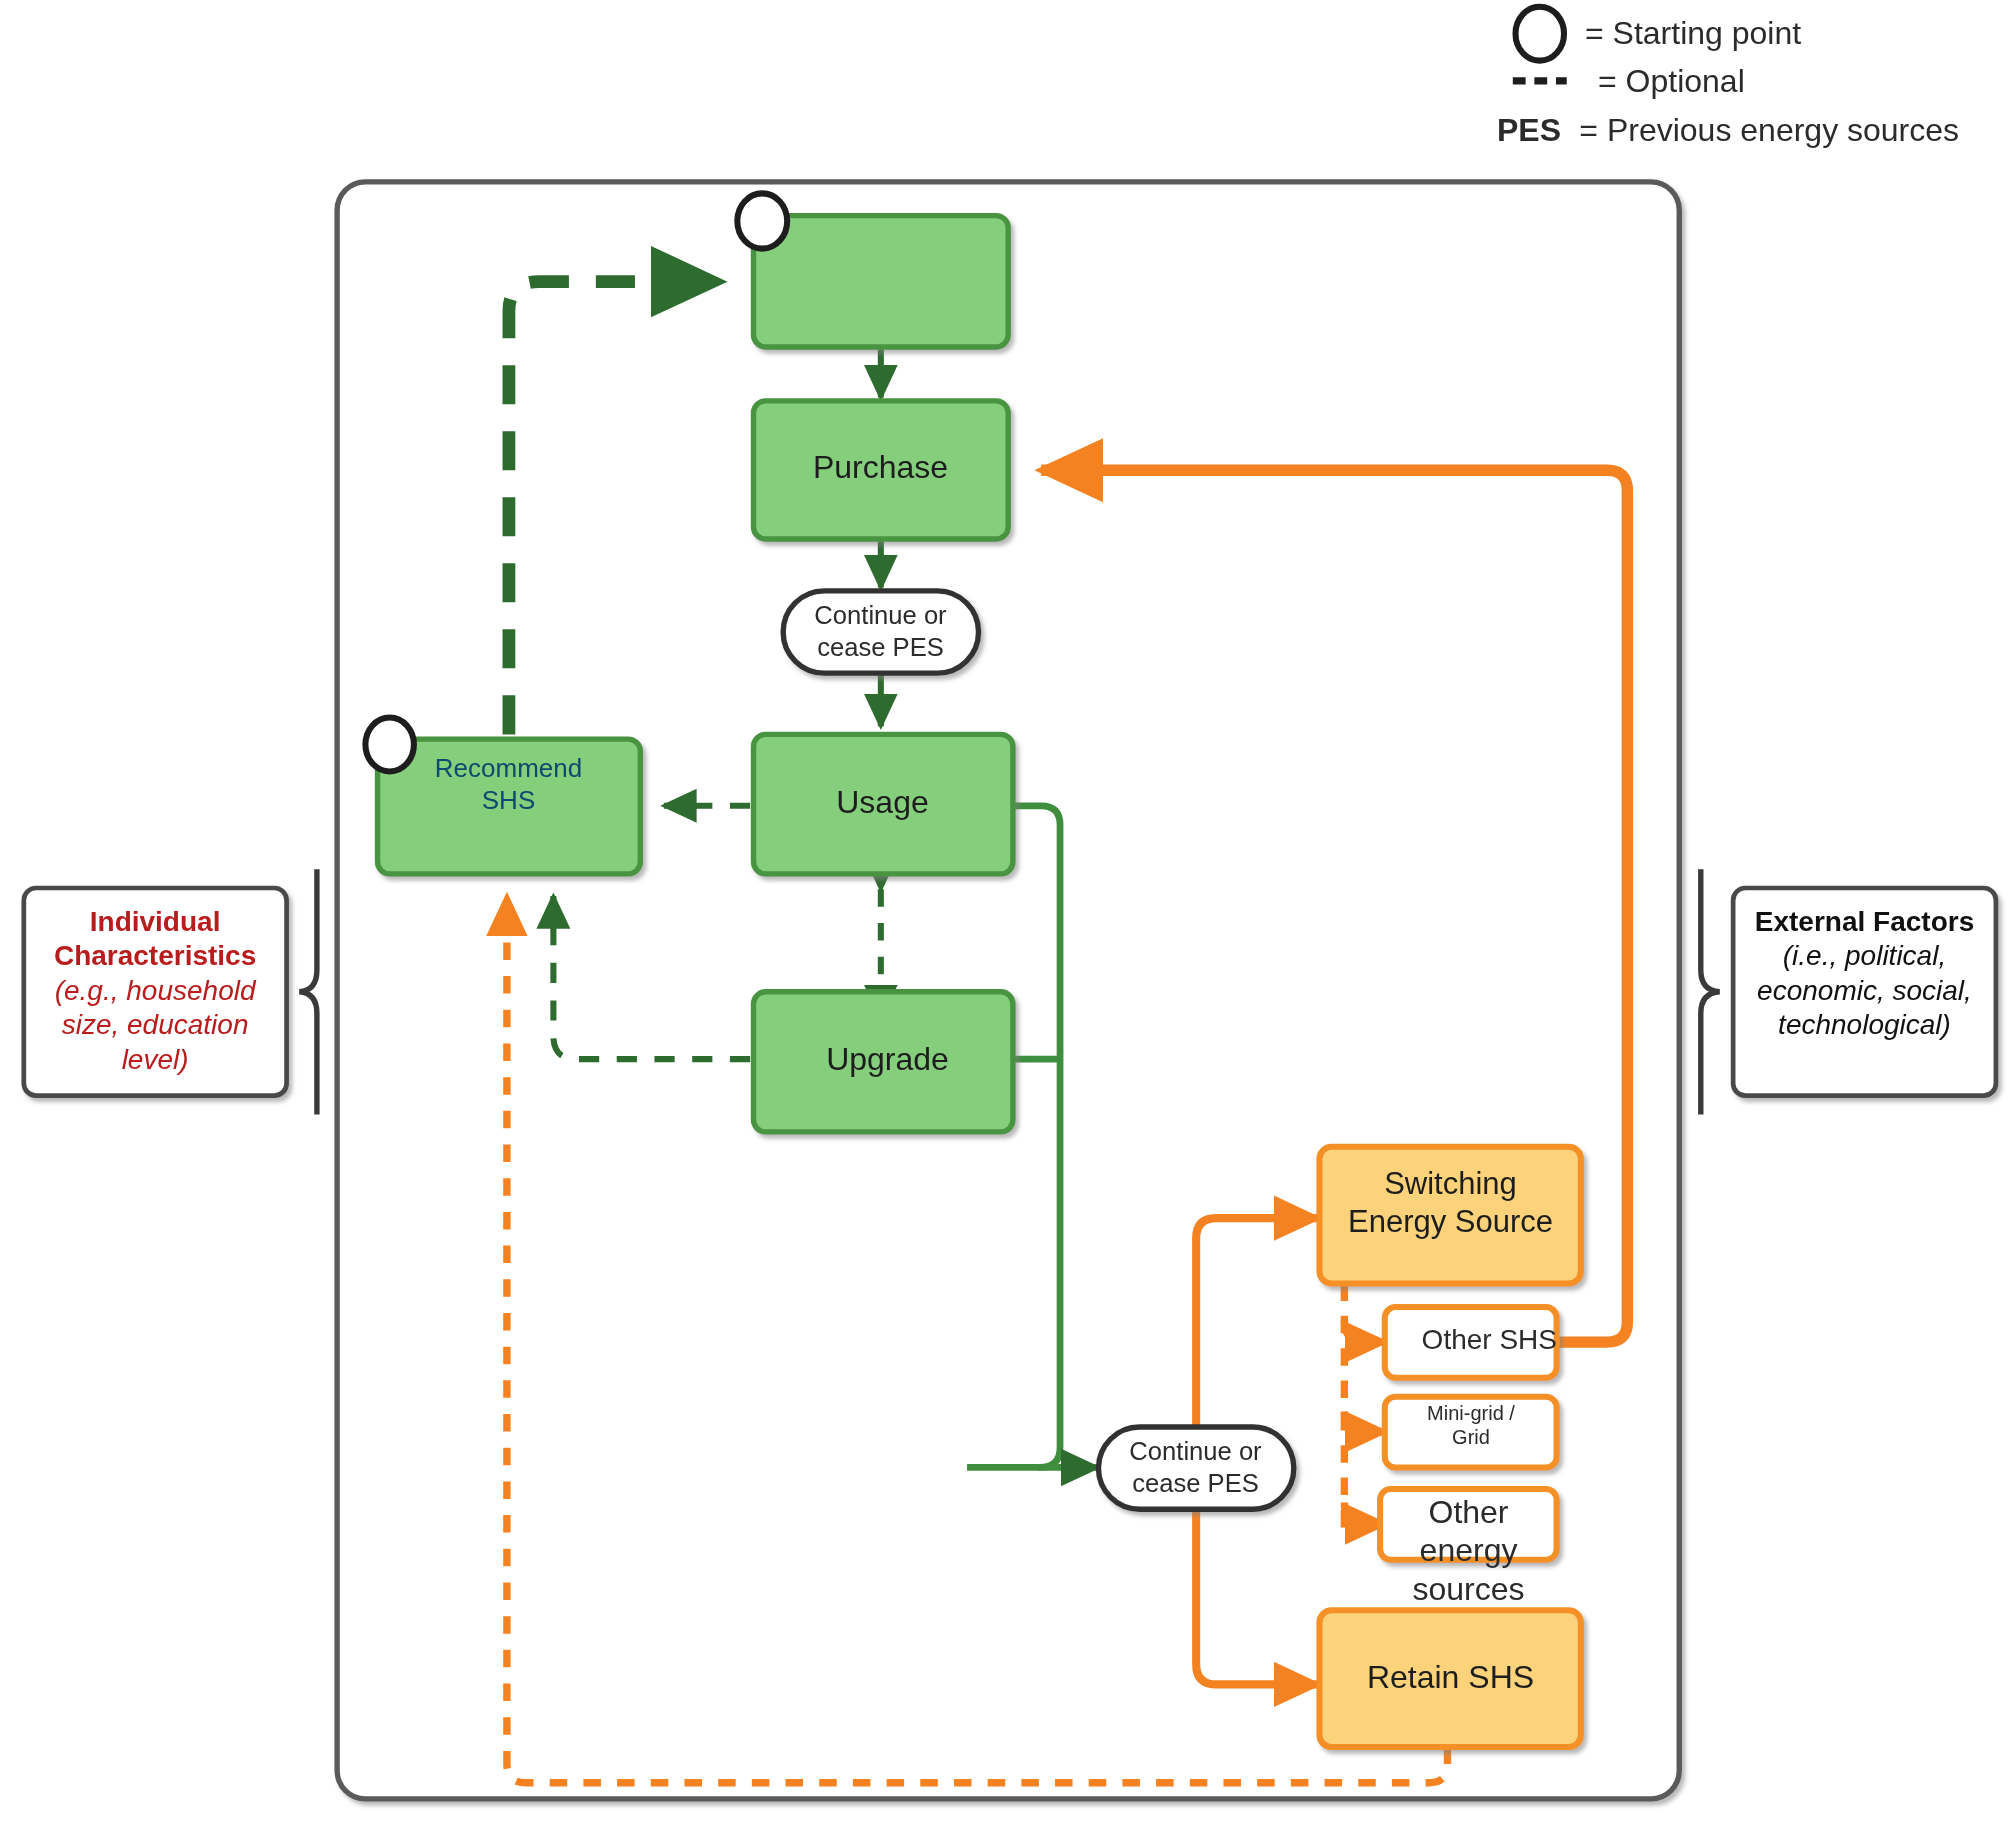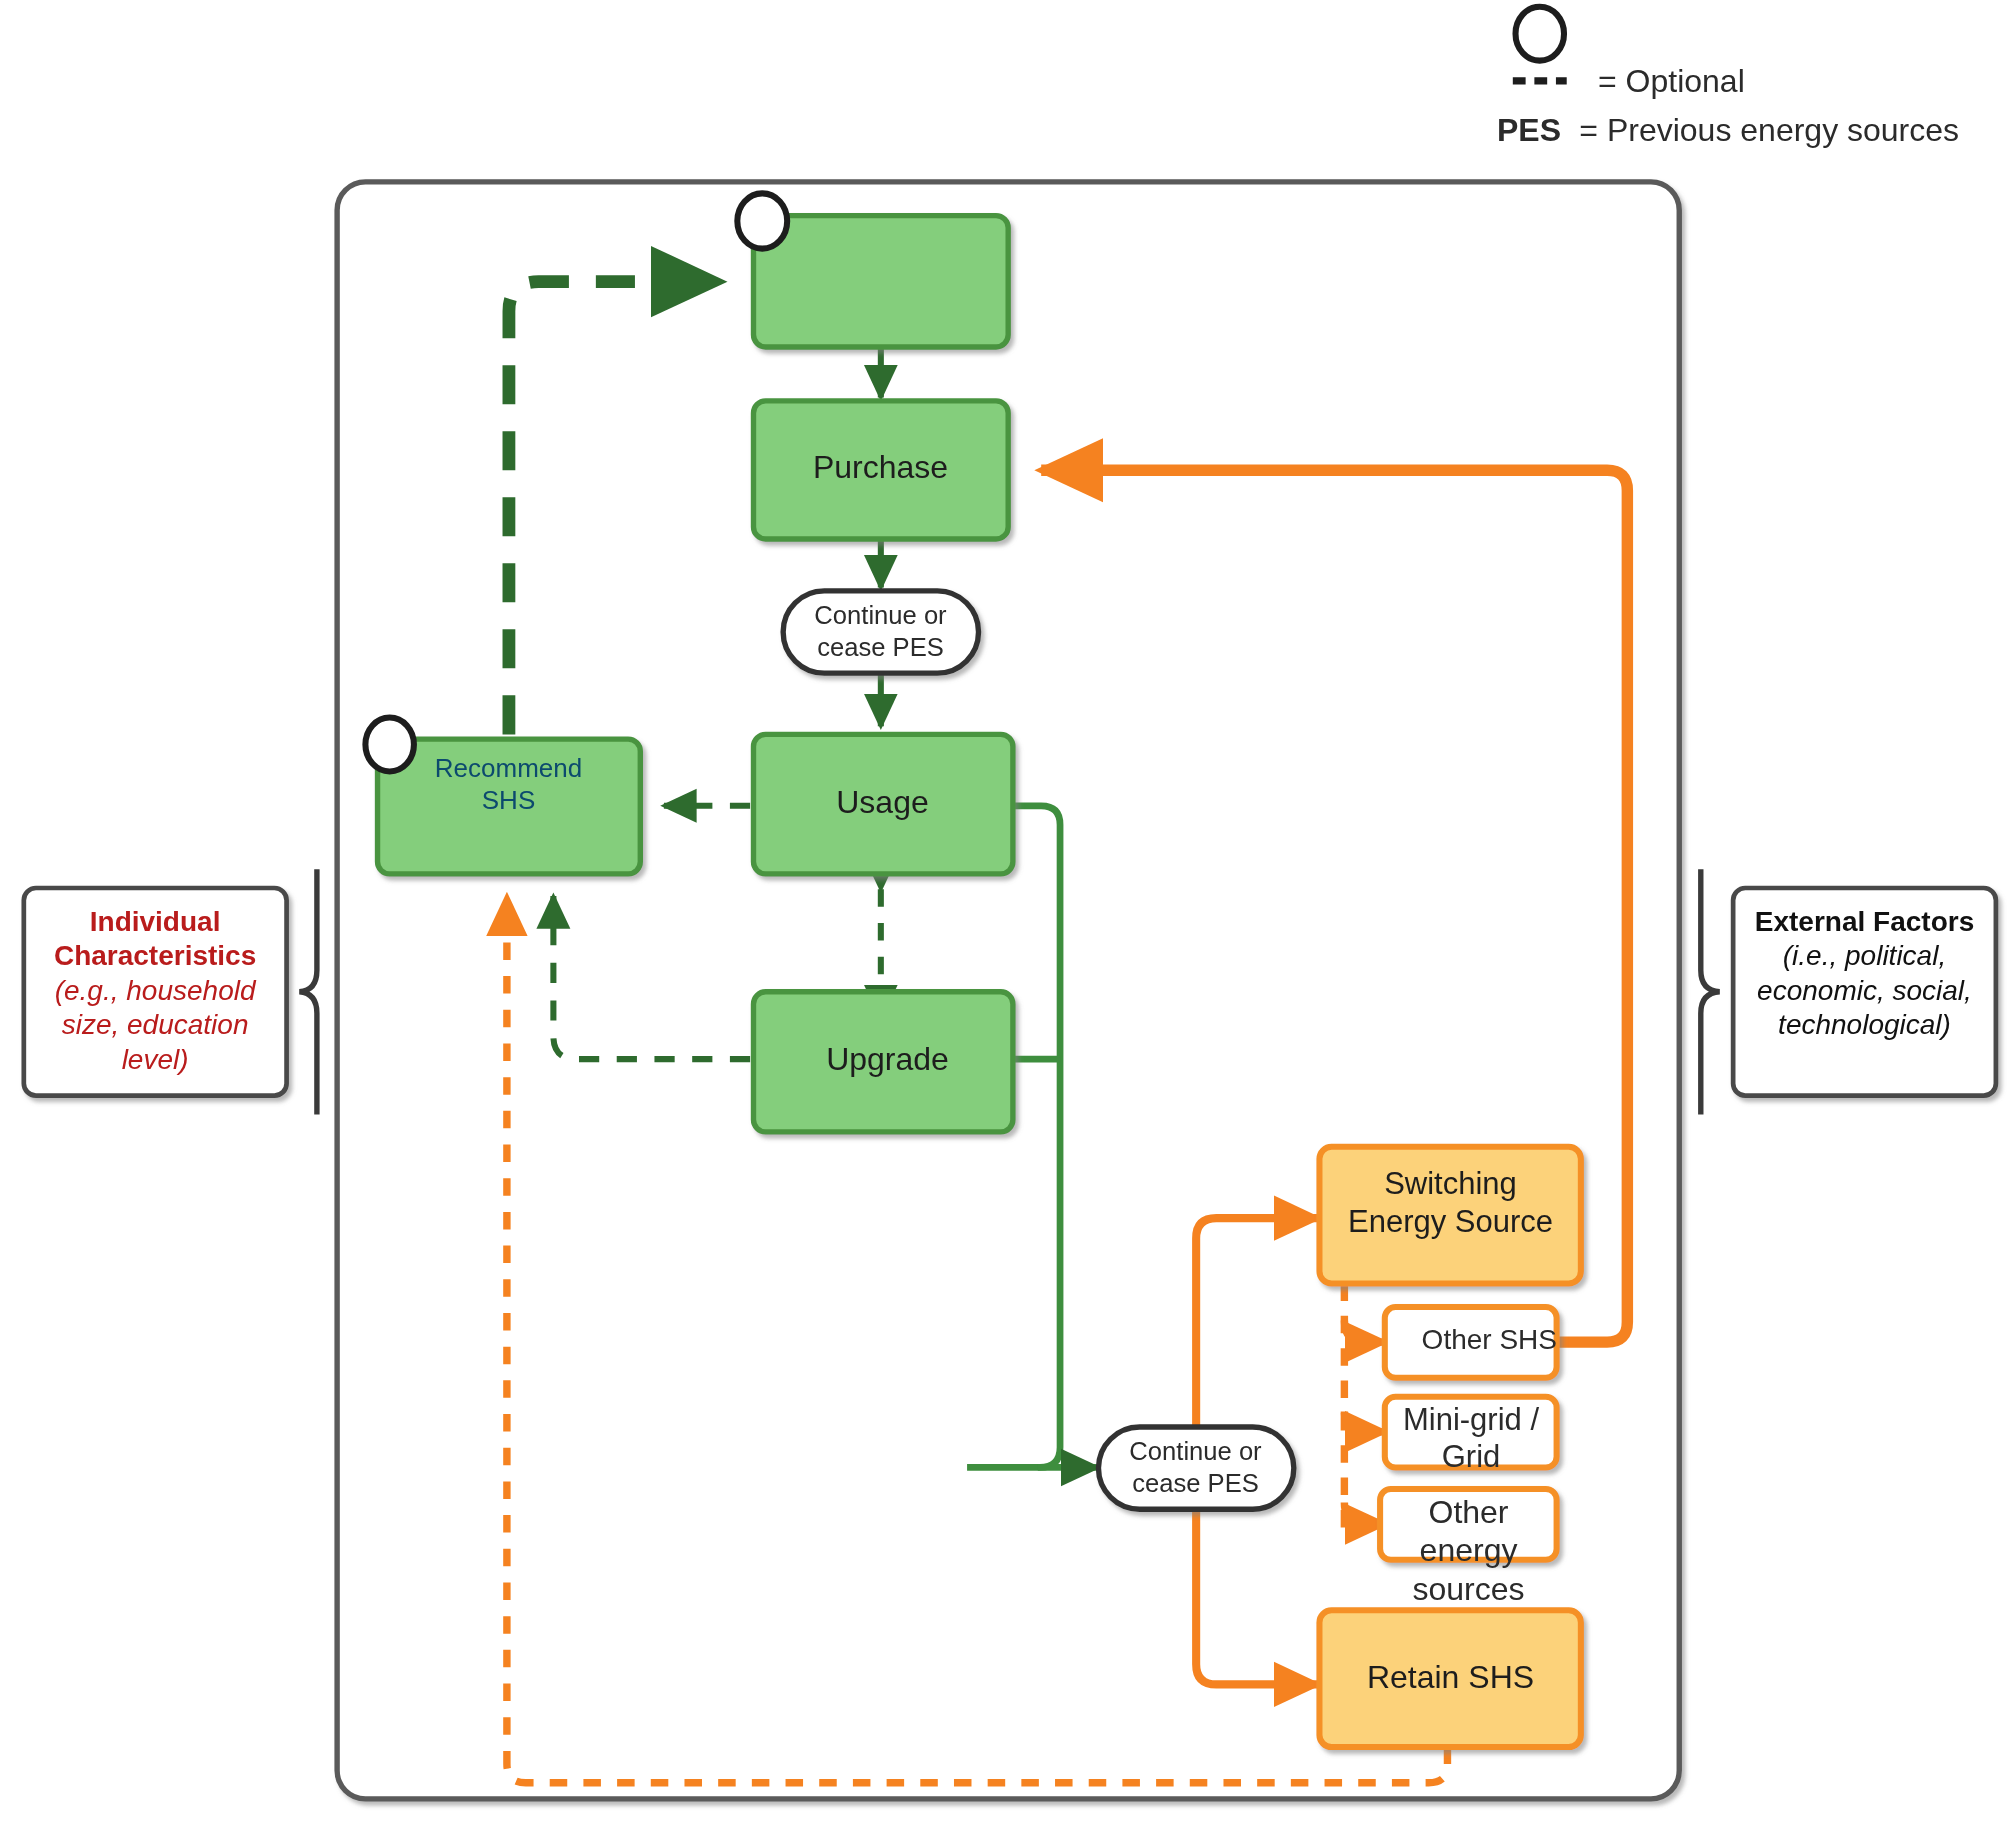--- a/index.html
+++ b/index.html
@@ -116,20 +116,24 @@
   </g>
 
   <g>
     <rect x="35" y="1318" width="390" height="308" rx="18" ry="18" fill="#ffffff" stroke="#4a4a4a" stroke-width="7" filter="url(#sh)"></rect>
   </g>
   <g>
     <rect x="2572" y="1318" width="390" height="308" rx="18" ry="18" fill="#ffffff" stroke="#4a4a4a" stroke-width="7" filter="url(#sh)"></rect>
   </g>
 </svg>
 
+<div style="position:absolute;left:1585px;top:15px;width:418px;font-size:32px;color:#2b2b2b;">
+  <span>=</span>
+  <span>Starting point</span>
+</div>
 <div style="position:absolute;left:1585px;top:63px;width:418px;font-size:32px;color:#2b2b2b;margin-left:13px;">
   <span>=</span>
   <span>Optional</span>
 </div>
 <div style="position:absolute;left:1497px;top:112px;width:512px;font-size:32px;color:#2b2b2b;">
   <span style="font-weight:bold;">PES</span>
   <span style="margin-left:9.4px;">=</span>
   <span>Previous energy sources</span>
 </div>
 
@@ -155,21 +159,21 @@
   <div>cease PES</div>
 </div>
 
 <div style="position:absolute;left:1320px;top:1165px;width:261px;text-align:center;font-size:31px;line-height:1.24;color:#1d1d1d;">
   <div>Switching</div>
   <div>Energy Source</div>
 </div>
 
 <div style="position:absolute;left:1385px;top:1324px;width:172px;text-align:right;font-size:28px;color:#2b2b2b;">Other SHS</div>
 
-<div style="position:absolute;left:1385px;top:1401px;width:172px;text-align:center;font-size:31px;line-height:1.2;color:#2b2b2b;">
+<div style="position:absolute;left:1385px;top:1401px;width:172px;text-align:center;font-size:20px;line-height:1.2;color:#2b2b2b;">
   <div>Mini-grid /</div>
   <div>Grid</div>
 </div>
 
 <div style="position:absolute;left:1380px;top:1493px;width:177px;text-align:center;font-size:32px;line-height:1.2;color:#2b2b2b;">
   <div>Other energy</div>
   <div>sources</div>
 </div>
 
 <div style="position:absolute;left:1320px;top:1659px;width:261px;text-align:center;font-size:32px;color:#1d1d1d;">Retain SHS</div>

